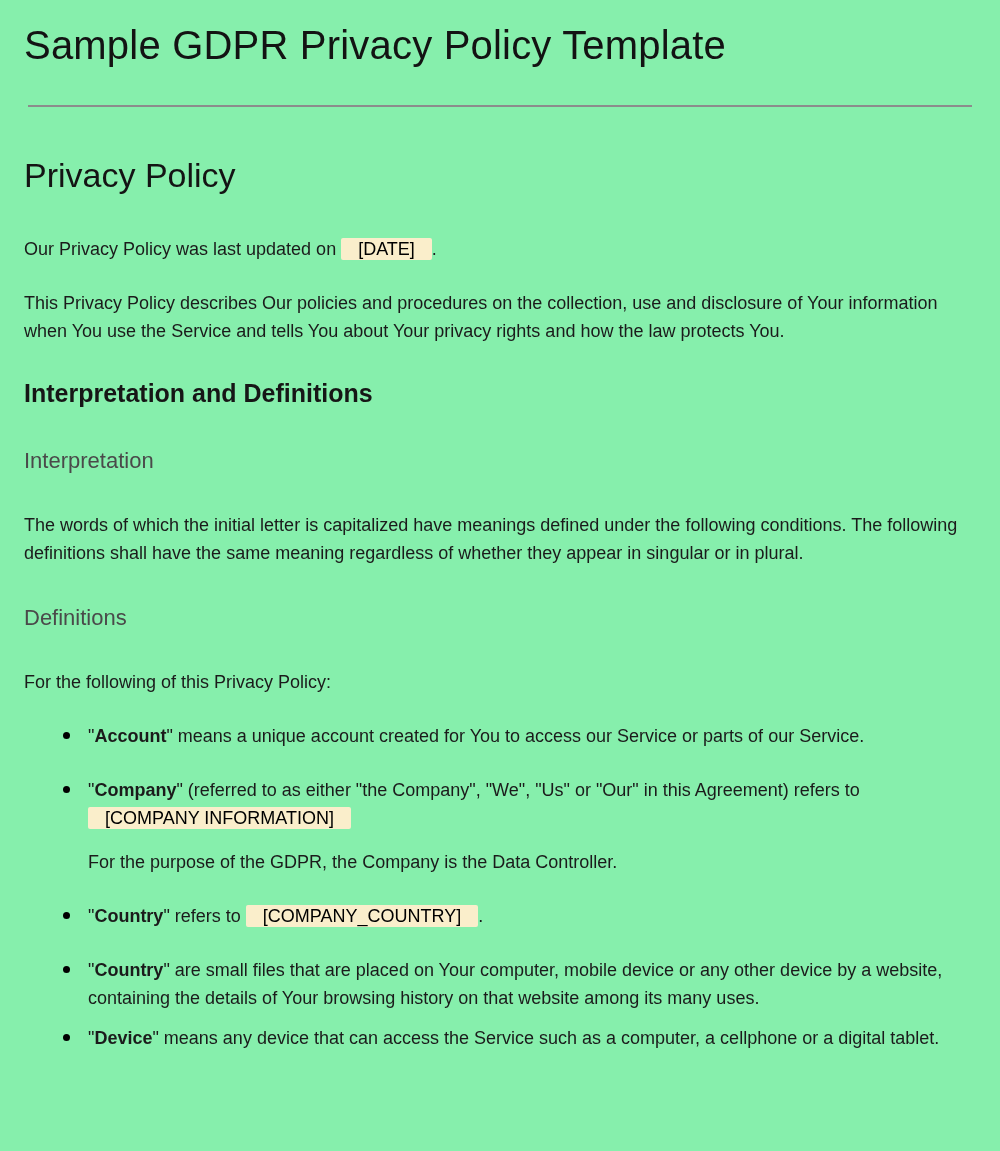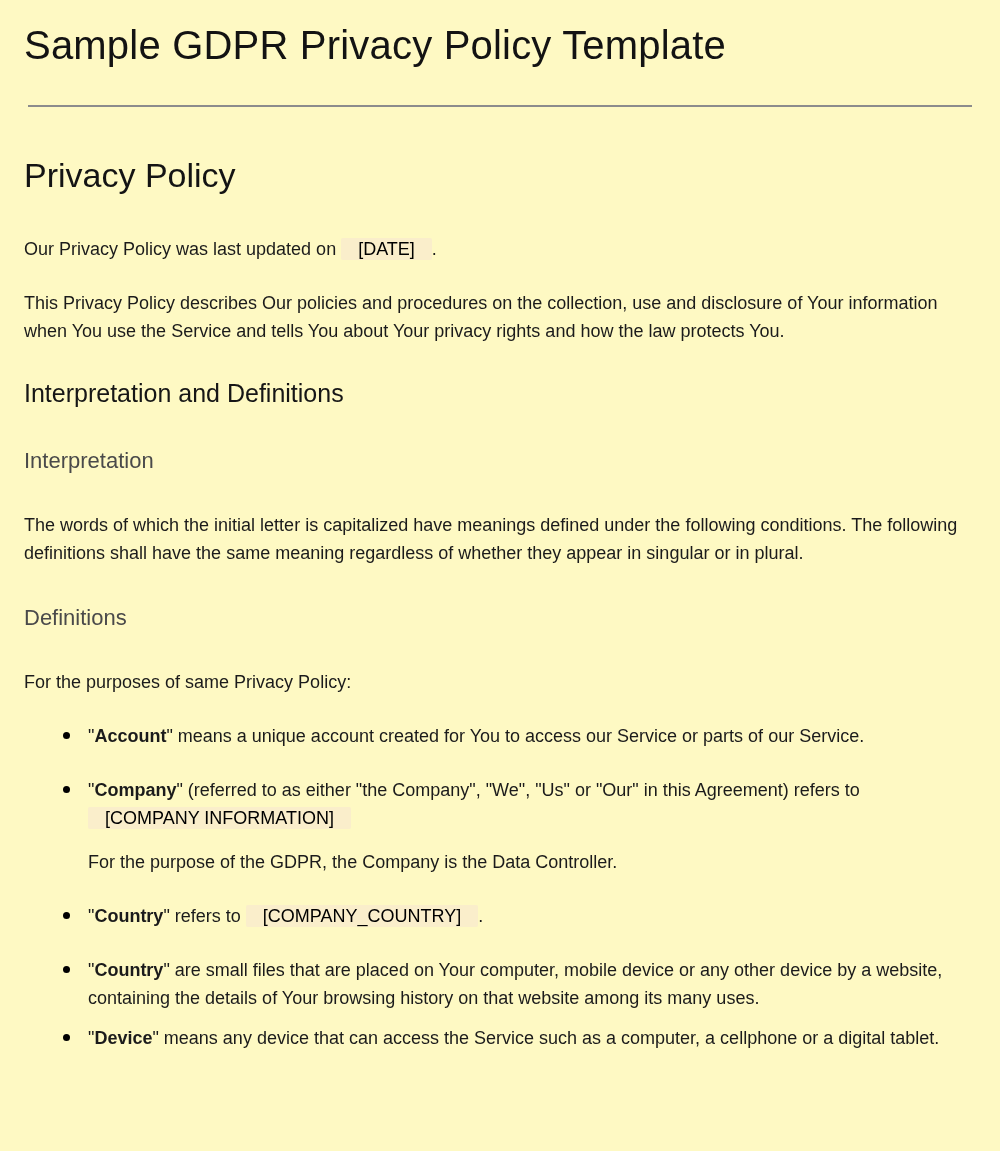--- a/index.html
+++ b/index.html
@@ -7,21 +7,21 @@
     margin: 0;
     padding: 0;
     background: #ffffff;
   }
   .page {
     position: relative;
     width: 1000px;
     height: 1151px;
     overflow: hidden;
     padding: 0 24px;
-    background: #fef9c3;
+    background: #86efac;
     font-family: "Liberation Sans", "DejaVu Sans", sans-serif;
     color: #1b1b1b;
   }
   .doc-title {
     font-size: 40px;
     font-weight: 400;
     line-height: 1.15;
     color: #131313;
     margin: 22px 0 0 0;
     letter-spacing: 0.2px;
@@ -39,21 +39,21 @@
     margin: 48px 0 0 0;
   }
   p, li {
     font-size: 18px;
     line-height: 28px;
   }
   p { margin: 26px 0; }
   .updated-paragraph { margin-top: 40px; }
   .section-heading {
     font-size: 25px;
-    font-weight: 400;
+    font-weight: 700;
     line-height: 1.3;
     color: #161616;
     margin: 32px 0 0 0;
   }
   .sub-heading {
     font-size: 22px;
     font-weight: 400;
     line-height: 30px;
     color: #4a4a4a;
     margin: 36px 0 35px 0;
@@ -103,21 +103,21 @@
 
 
   <h2 class="section-heading">Interpretation and Definitions</h2>
 
   <h3 class="sub-heading">Interpretation</h3>
 
   <p>The words of which the initial letter is capitalized have meanings defined under the following conditions. The following definitions shall have the same meaning regardless of whether they appear in singular or in plural.</p>
 
   <h3 class="sub-heading">Definitions</h3>
 
-  <p>For the purposes of same Privacy Policy:</p>
+  <p>For the following of this Privacy Policy:</p>
 
   <ul class="definitions-list">
 
     <li><span>"</span><span class="term">Account</span><span>" means a unique account created for You to access our Service or parts of our Service.</span></li>
 
     <li><span>"</span><span class="term">Company</span><span>" (referred to as either "the Company", "We", "Us" or "Our" in this Agreement) refers to </span><mark class="placeholder-highlight">[COMPANY INFORMATION]</mark><span></span>
       <p class="definition-note">For the purpose of the GDPR, the Company is the Data Controller.</p>
     </li>
 
     <li><span>"</span><span class="term">Country</span><span>" refers to </span><mark class="placeholder-highlight">[COMPANY_COUNTRY]</mark><span>.</span></li>

